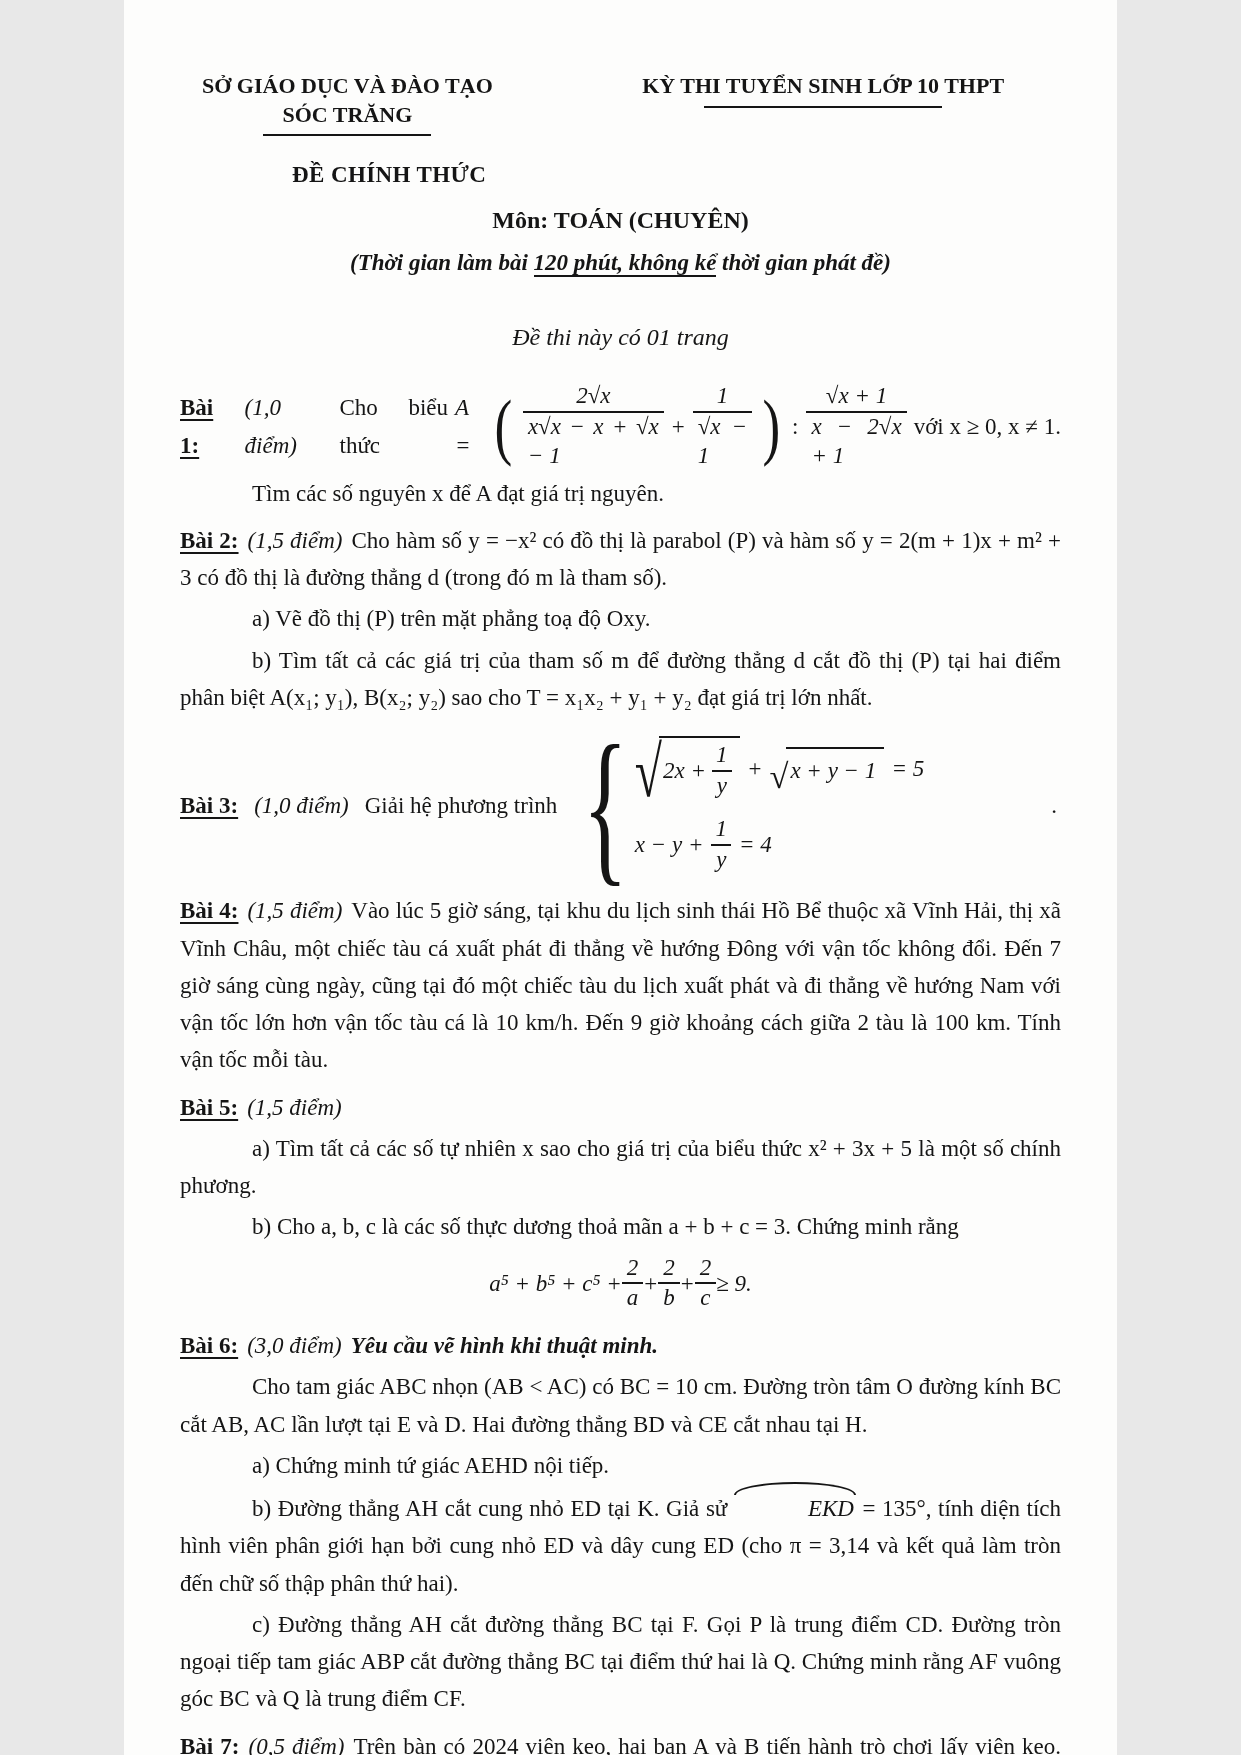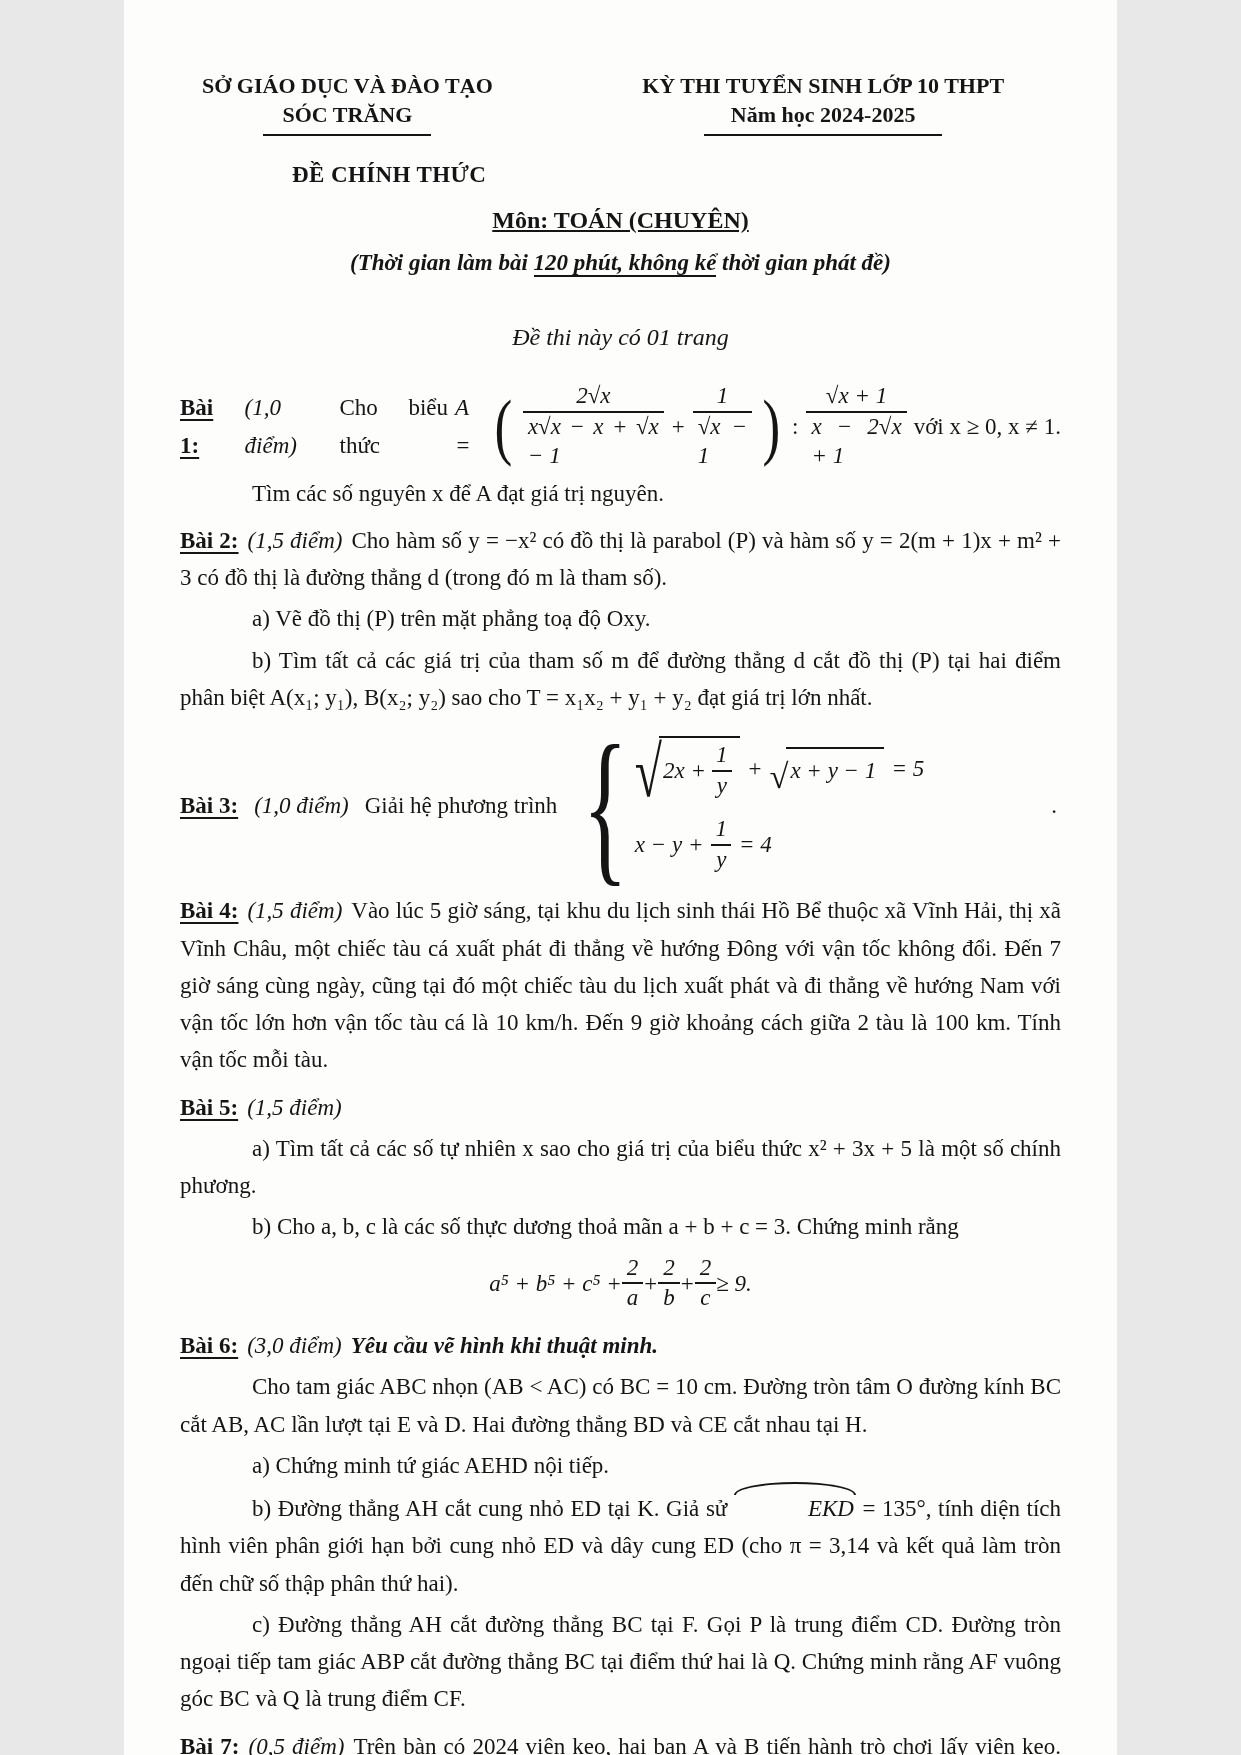--- a/index.html
+++ b/index.html
@@ -11,21 +11,21 @@
   }
   
   .header{display:flex;justify-content:space-between;align-items:flex-start;}
   .hdr-block{text-align:center;font-weight:bold;line-height:1.3;}
   .hdr-left{width:38%;font-size:22px;}
   .hdr-right{width:54%;font-size:22px;}
   .rule{height:0;border-top:2.5px solid #151515;margin:5px auto 0 auto;}
   .rule-left{width:168px;}
   .rule-right{width:238px;}
   .official{font-weight:bold;font-size:23px;margin:20px 0 0 112px;letter-spacing:.4px;}
-  .subject{text-align:center;font-weight:bold;font-size:24px;margin-top:8px;text-decoration:underline;}
+  .subject{text-align:center;font-weight:bold;font-size:24px;margin-top:8px;}
   .time-note{text-align:center;font-weight:bold;font-style:italic;font-size:23px;margin-top:4px;}
   .time-note .u{border-bottom:2.5px solid #151515;padding-bottom:0;}
   .pages-note{text-align:center;font-style:italic;font-size:24px;margin-top:36px;}
   
   .problem{margin-top:10px;text-align:justify;}
   p{margin:0;}
   .plabel{font-weight:bold;text-decoration:underline;text-underline-offset:4px;margin-right:9px;}
   .pts{font-style:italic;margin-right:9px;}
   .boldnote{font-weight:bold;font-style:italic;}
   .item{text-indent:72px;text-align:justify;margin-top:4px;}
@@ -68,21 +68,20 @@
 <div class="page">
 
   <div class="header">
     <div class="hdr-block hdr-left">
       <div>SỞ GIÁO DỤC VÀ ĐÀO TẠO</div>
       <div>SÓC TRĂNG</div>
       <div class="rule rule-left"></div>
     </div>
     <div class="hdr-block hdr-right">
       <div>KỲ THI TUYỂN SINH LỚP 10 THPT</div>
-      <div>Năm học 2024-2025</div>
       <div class="rule rule-right"></div>
     </div>
   </div>
 
   <div class="official">ĐỀ CHÍNH THỨC</div>
   <div class="subject">Môn: TOÁN (CHUYÊN)</div>
   <div class="time-note"><span>(Thời gian làm bài </span><span class="u">120 phút, không kể</span><span> thời gian phát đề)</span></div>
   <div class="pages-note">Đề thi này có 01 trang</div>
 
   <div class="problem row" style="margin-top:26px;">

